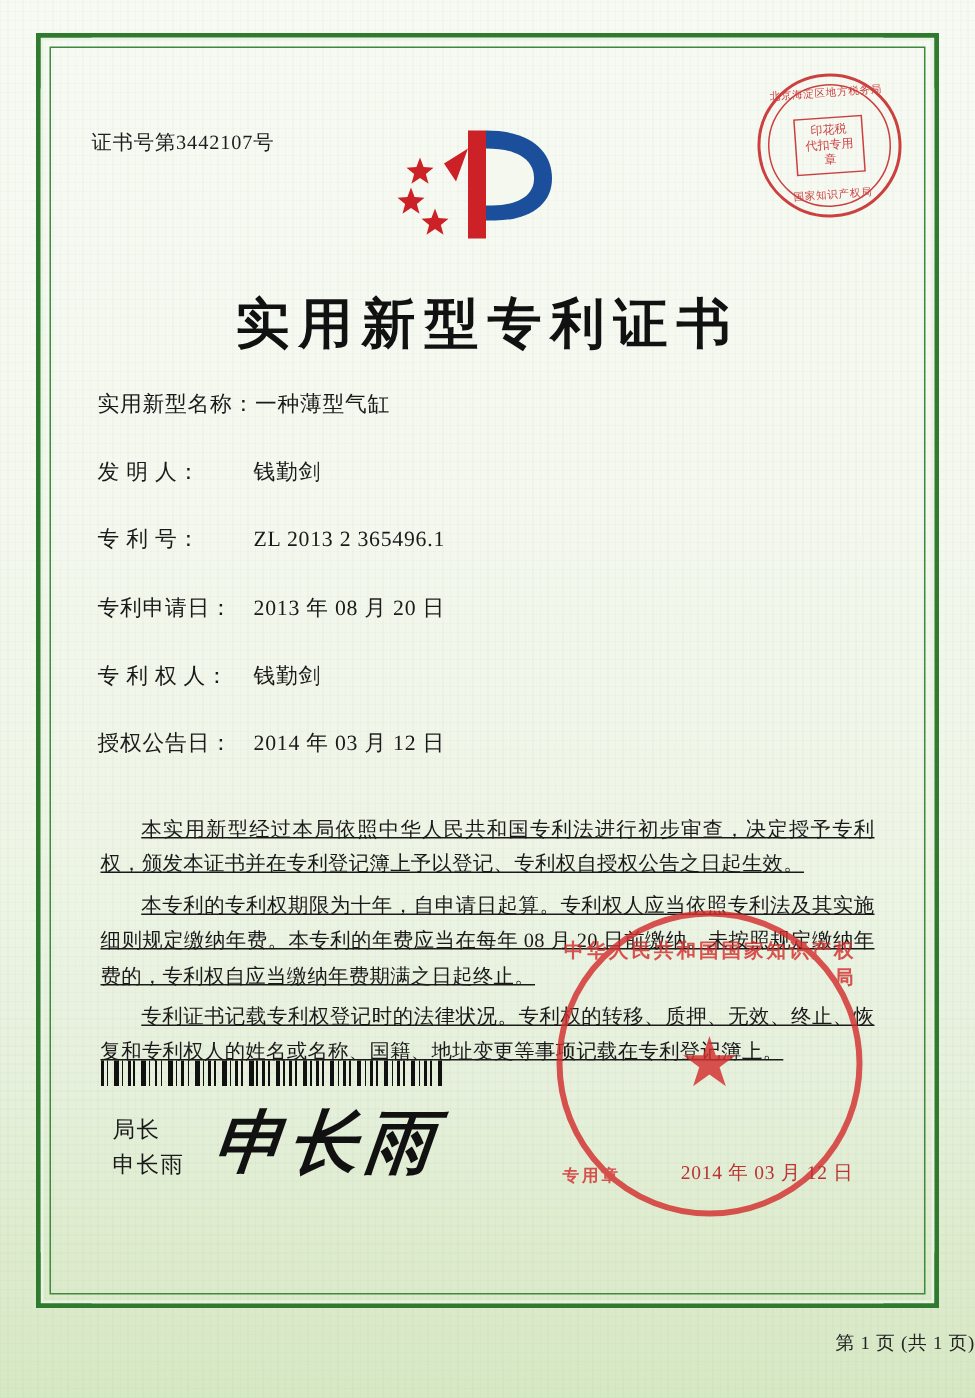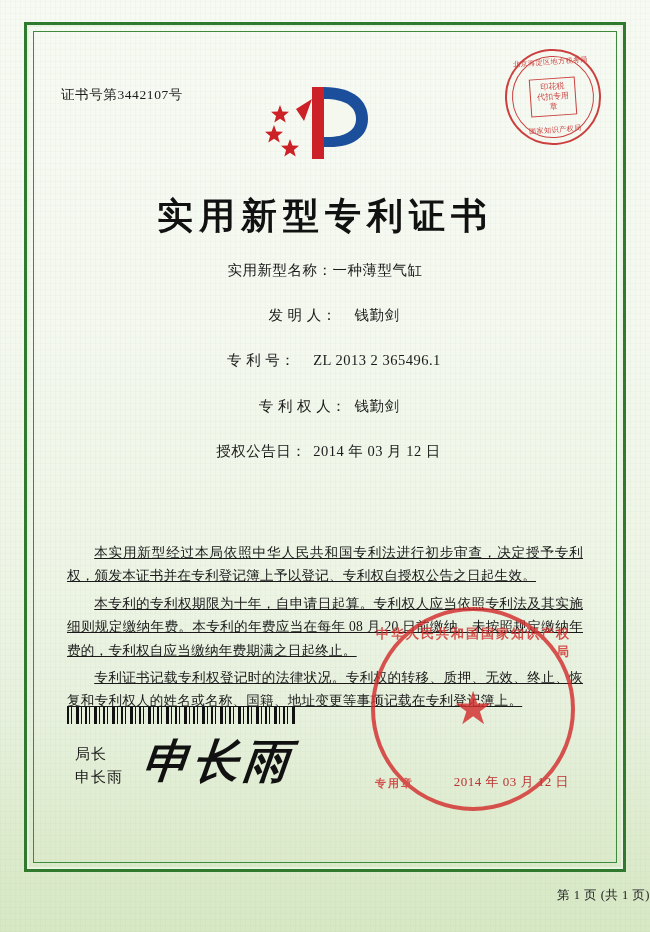--- a/index.html
+++ b/index.html
@@ -141,21 +141,20 @@
     position: absolute;
     left: 32px;
     right: 32px;
     top: 228px;
     font-size: 14.5px;
     line-height: 1.6;
   }
   .field-row {
     margin-bottom: 22px;
     white-space: nowrap;
-    text-align: center;
   }
   .field-label {
     display: inline-block;
     min-width: 104px;
     letter-spacing: .5px;
   }
   .field-value {
     display: inline-block;
     letter-spacing: .5px;
   }
@@ -313,20 +312,23 @@
       <div class="field-row">
         <span class="field-label">实用新型名称：</span><span class="field-value">一种薄型气缸</span>
       </div>
       <div class="field-row">
         <span class="field-label">发  明  人：</span><span class="field-value">钱勤剑</span>
       </div>
       <div class="field-row">
         <span class="field-label">专  利  号：</span><span class="field-value">ZL 2013 2 365496.1</span>
       </div>
       <div class="field-row">
+        <span class="field-label">专利申请日：</span><span class="field-value">2013 年 08 月 20 日</span>
+      </div>
+      <div class="field-row">
         <span class="field-label">专 利 权 人：</span><span class="field-value">钱勤剑</span>
       </div>
       <div class="field-row">
         <span class="field-label">授权公告日：</span><span class="field-value">2014 年 03 月 12 日</span>
       </div>
     </div>
 
     <div class="paragraphs">
       <p>本实用新型经过本局依照中华人民共和国专利法进行初步审查，决定授予专利权，颁发本证书并在专利登记簿上予以登记、专利权自授权公告之日起生效。</p>
       <p>本专利的专利权期限为十年，自申请日起算。专利权人应当依照专利法及其实施细则规定缴纳年费。本专利的年费应当在每年 08 月 20 日前缴纳。未按照规定缴纳年费的，专利权自应当缴纳年费期满之日起终止。</p>

